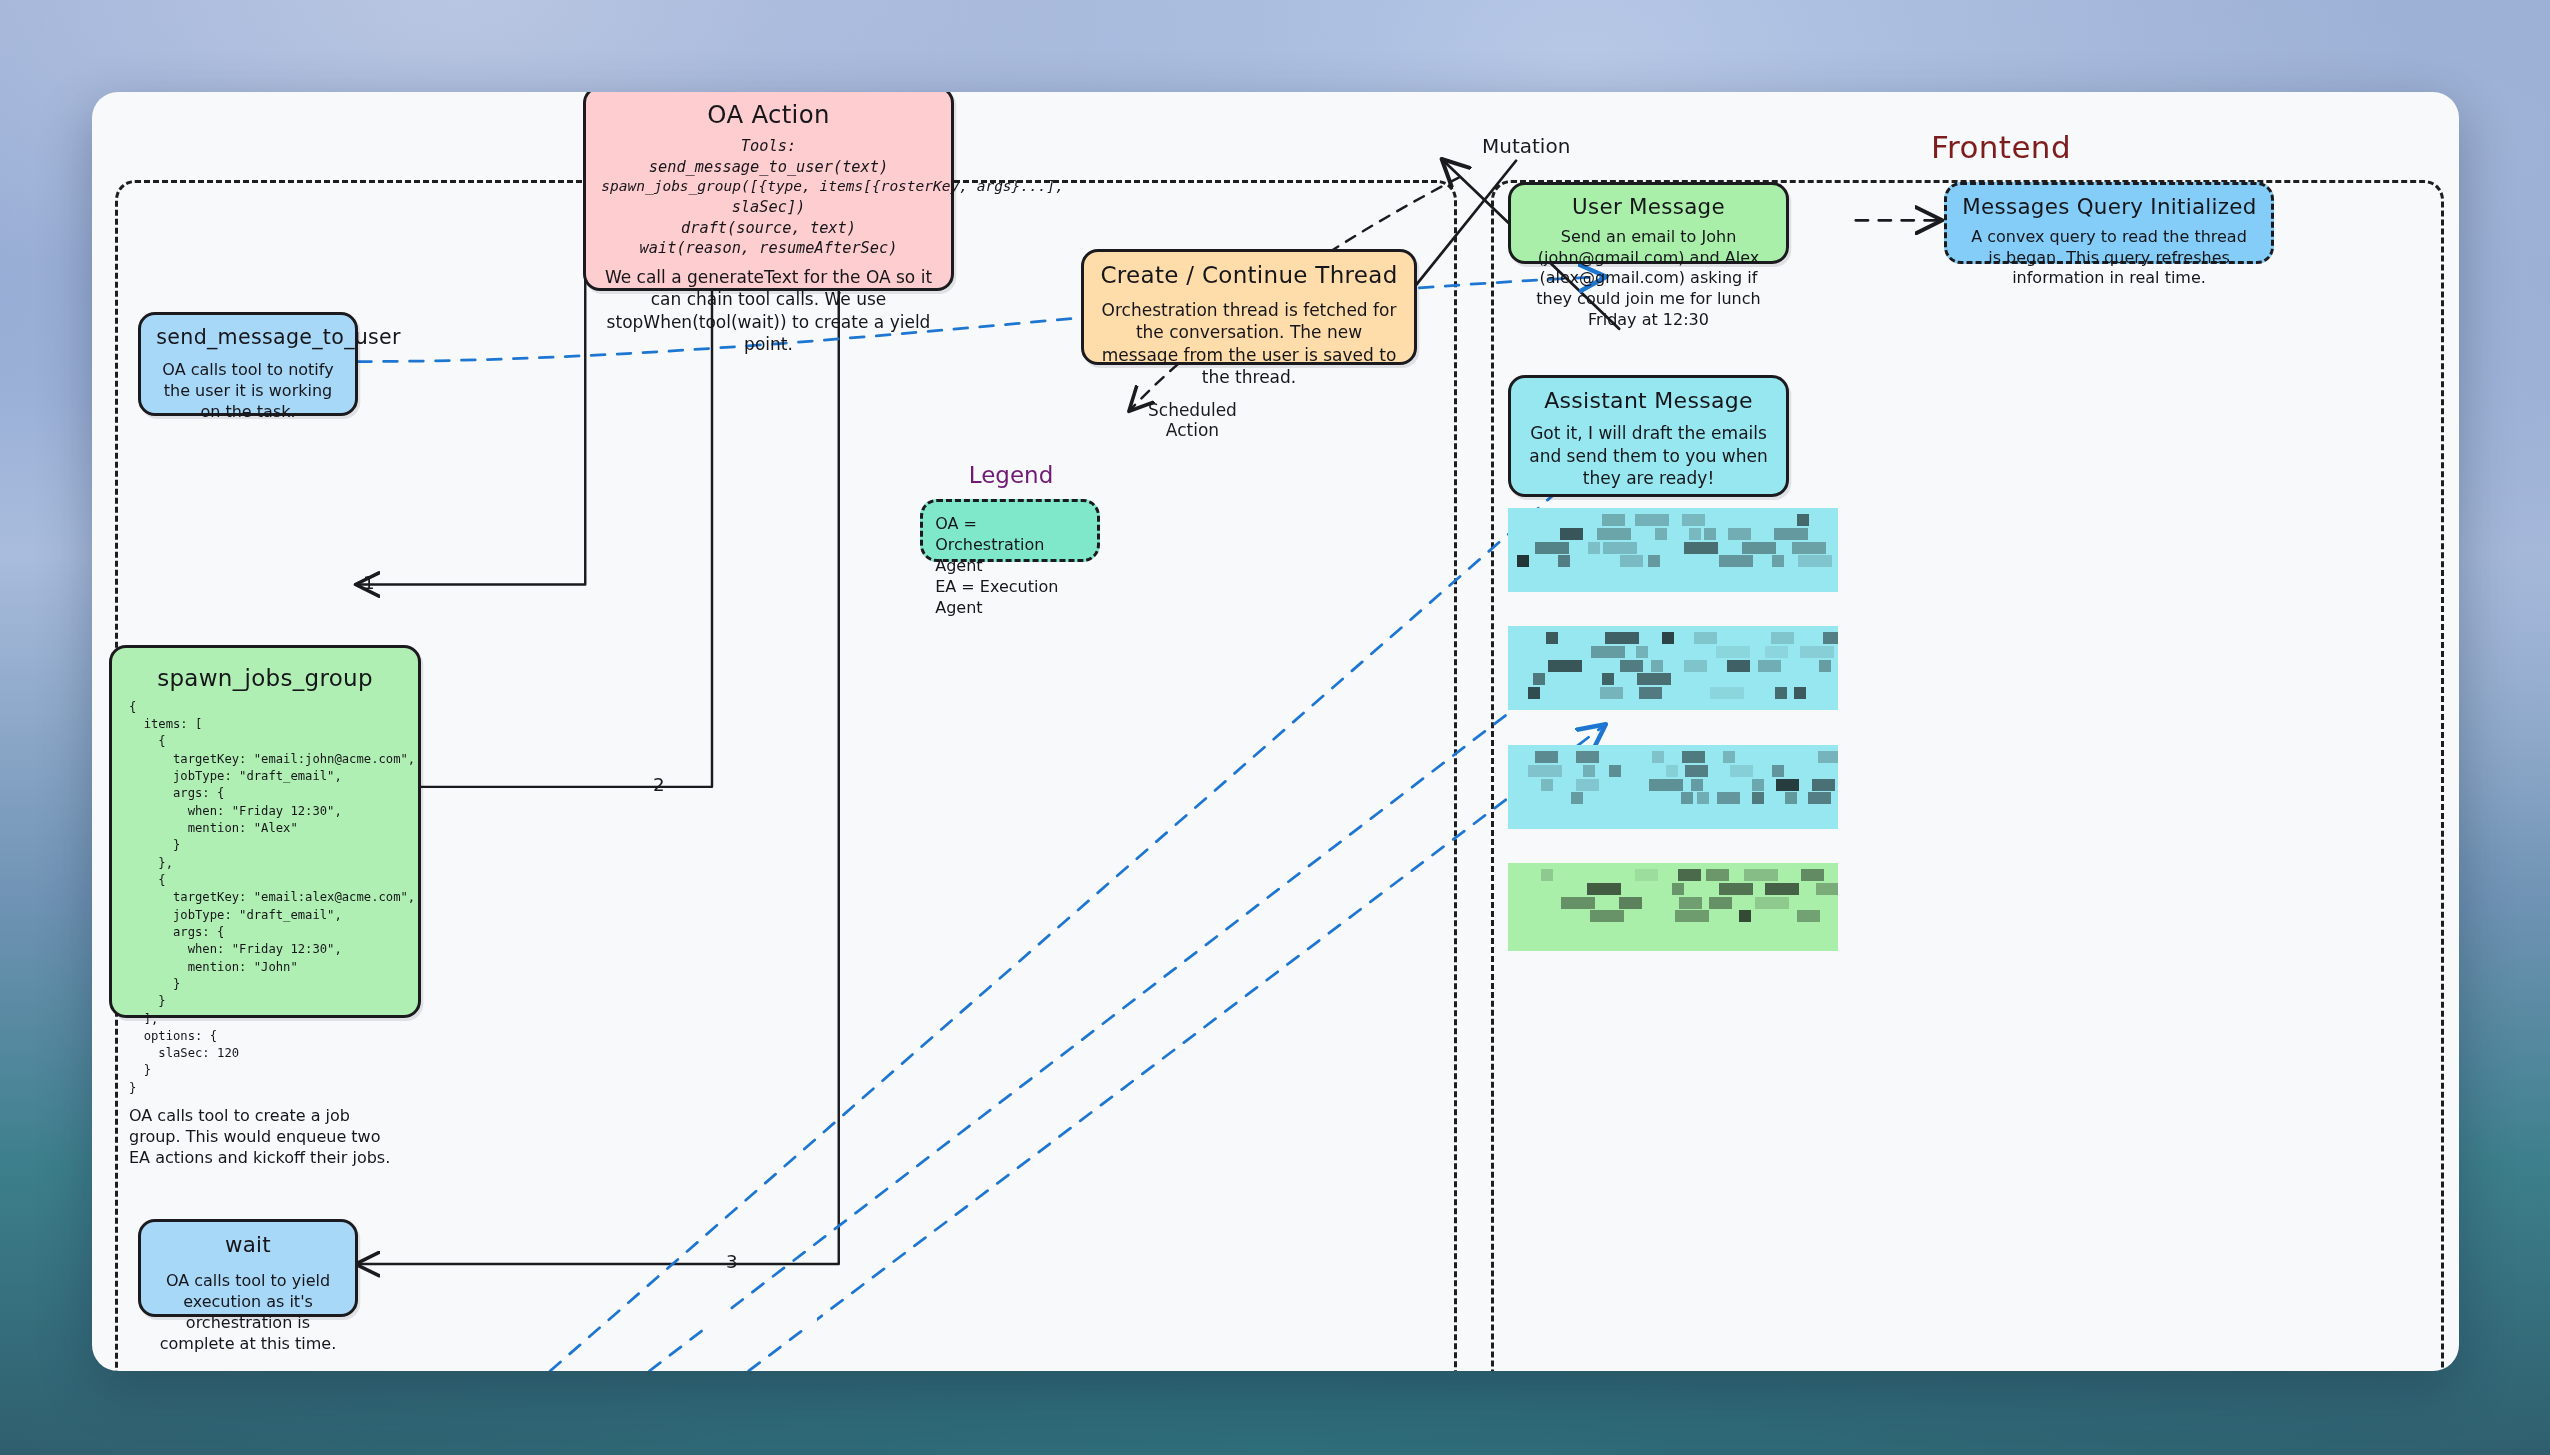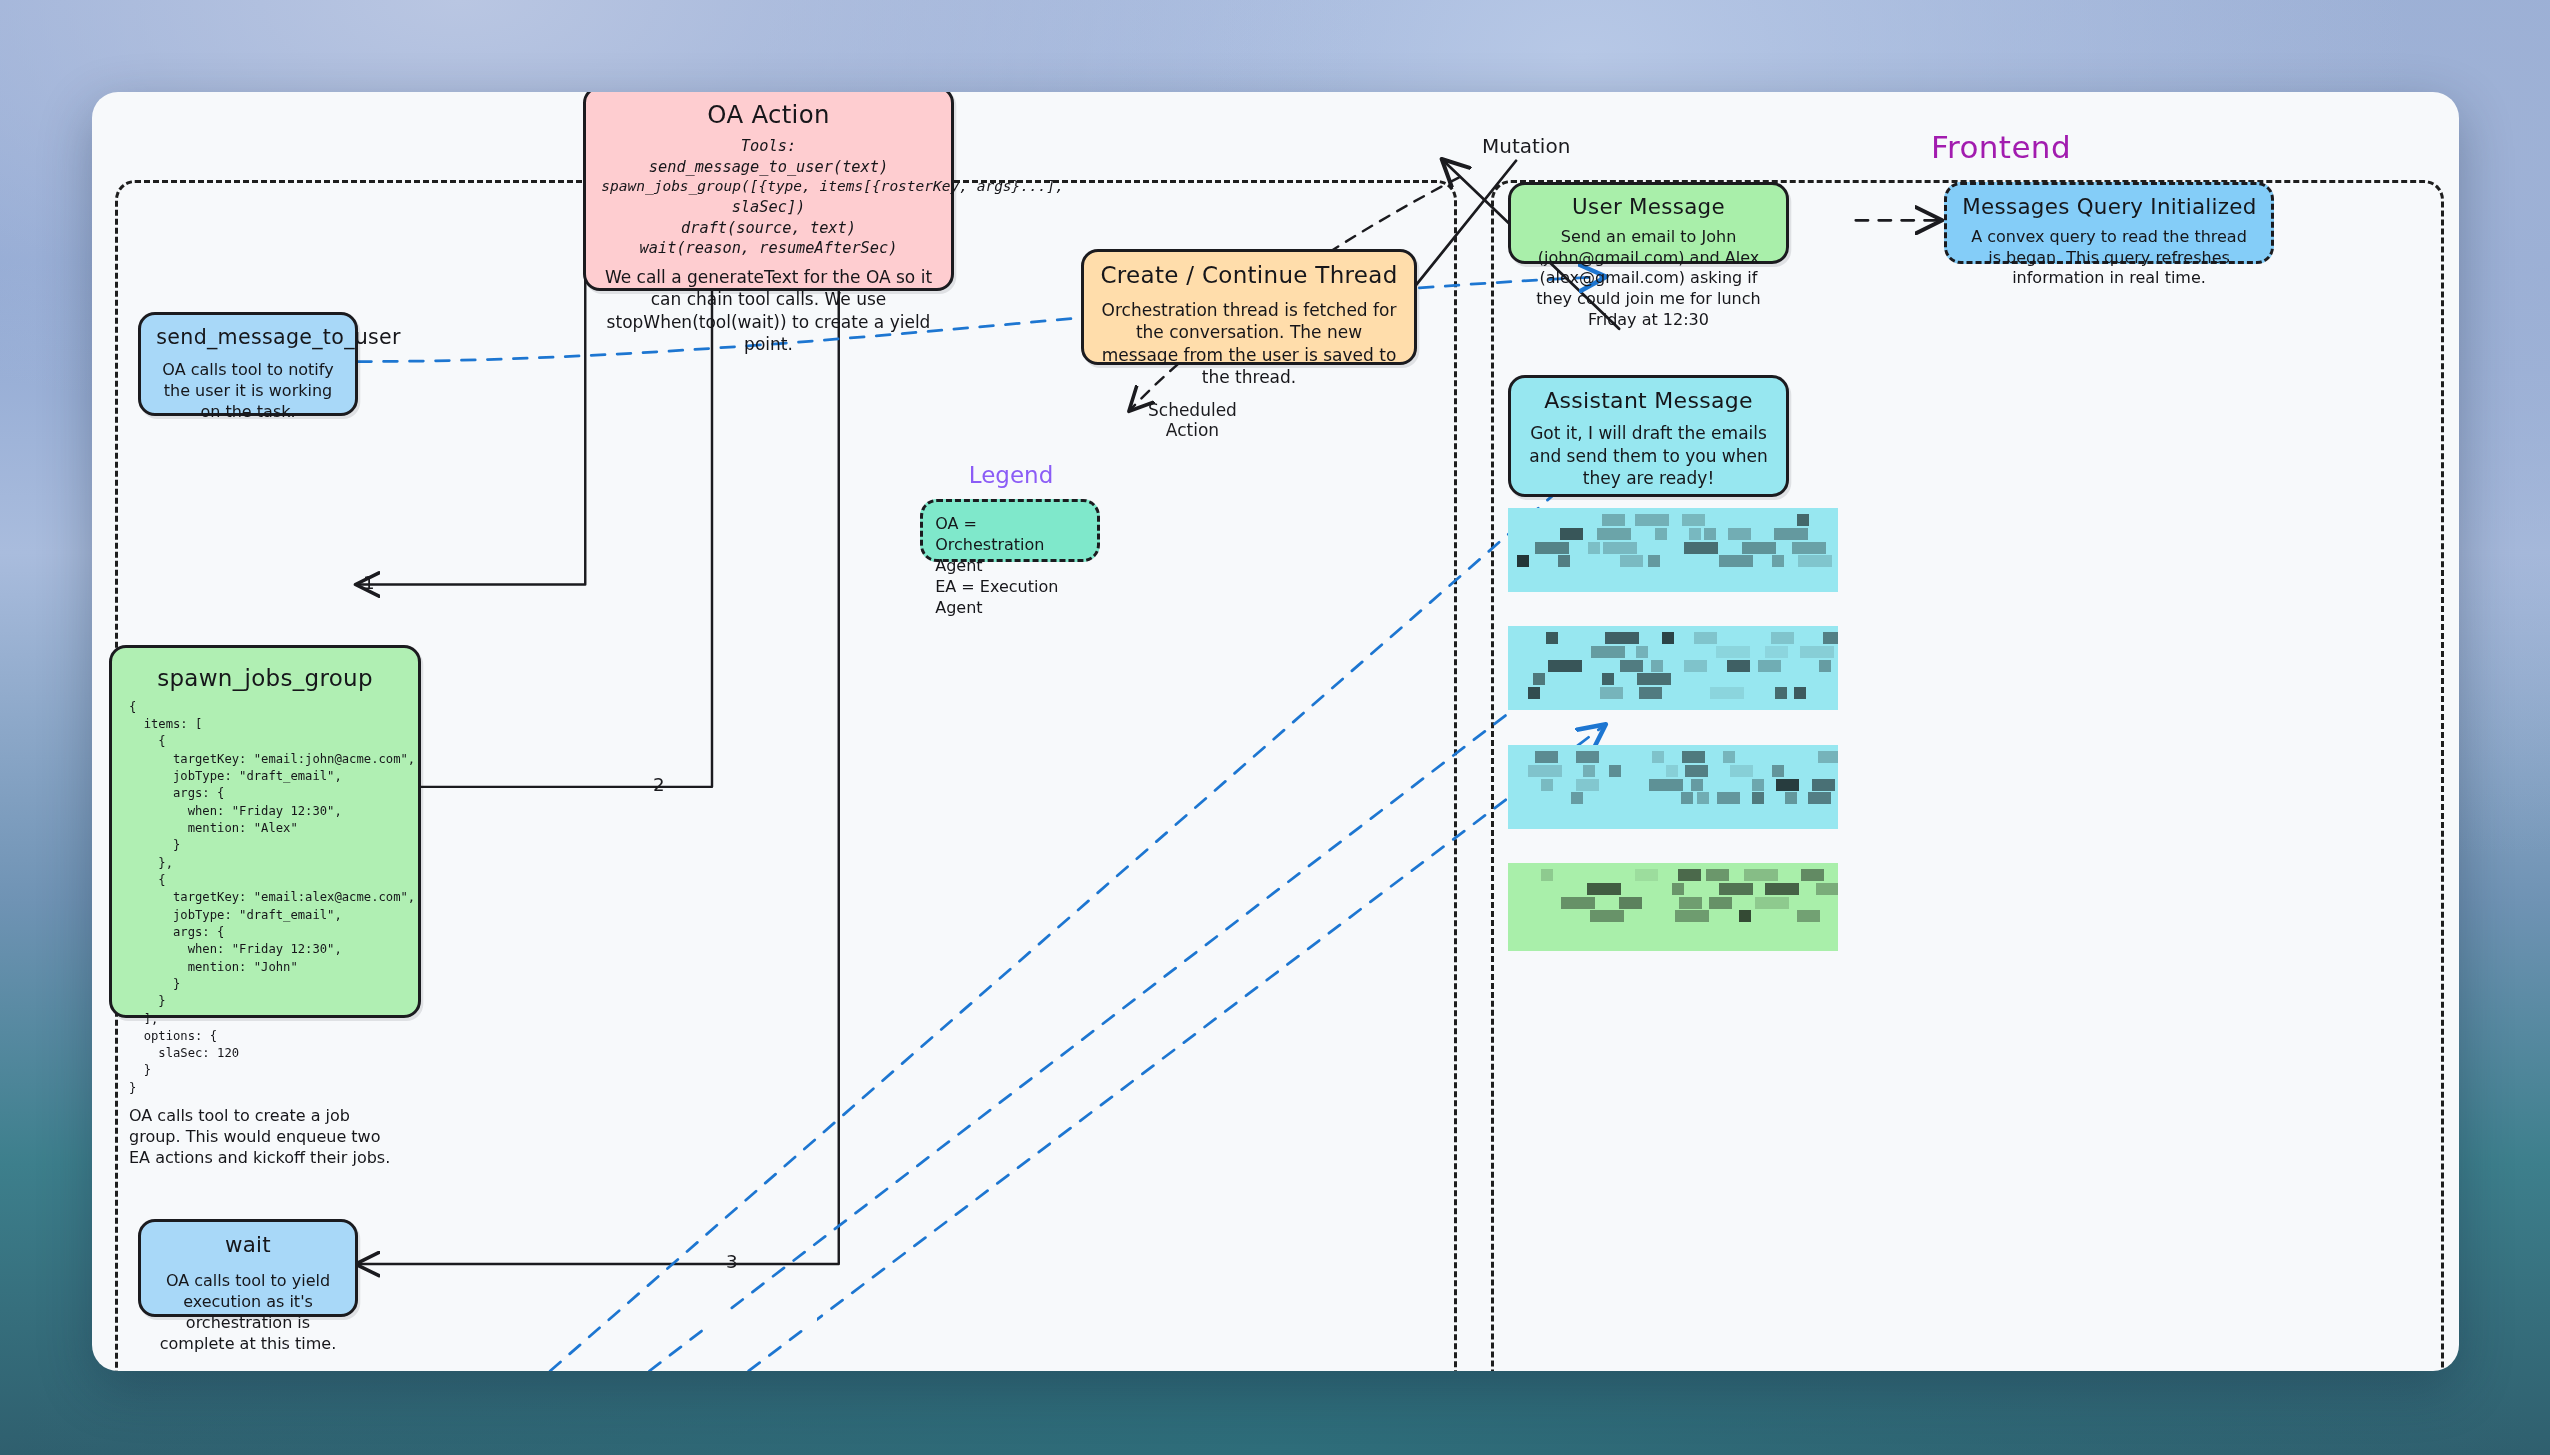--- a/index.html
+++ b/index.html
@@ -23,25 +23,25 @@
     overflow:hidden;
   }
 
   
   .panel{
     position:absolute;border:3.8px dashed #1e1e1e;border-radius:20px;
     background:transparent;
   }
   .panel-title{
     position:absolute;font-family:"DejaVu Sans","Liberation Sans",sans-serif;
-    font-size:31px;color:#a21caf;white-space:nowrap;
+    font-size:31px;color:#7f1d1d;white-space:nowrap;
     transform:translateX(-50%);letter-spacing:0.4px;
   }
   .phase-title{
-    position:absolute;font-size:24.4px;color:#8b5cf6;white-space:nowrap;
+    position:absolute;font-size:24.4px;color:#701a75;white-space:nowrap;
     transform:translateX(-50%);
   }
 
   
   .box{
     position:absolute;box-sizing:border-box;
     border:3.8px solid #1b1b1f;border-radius:17px;
     padding:12.2px 15.3px;text-align:center;color:#16161a;
     box-shadow:2.3px 3.1px 0 rgba(20,20,25,.10);
   }

